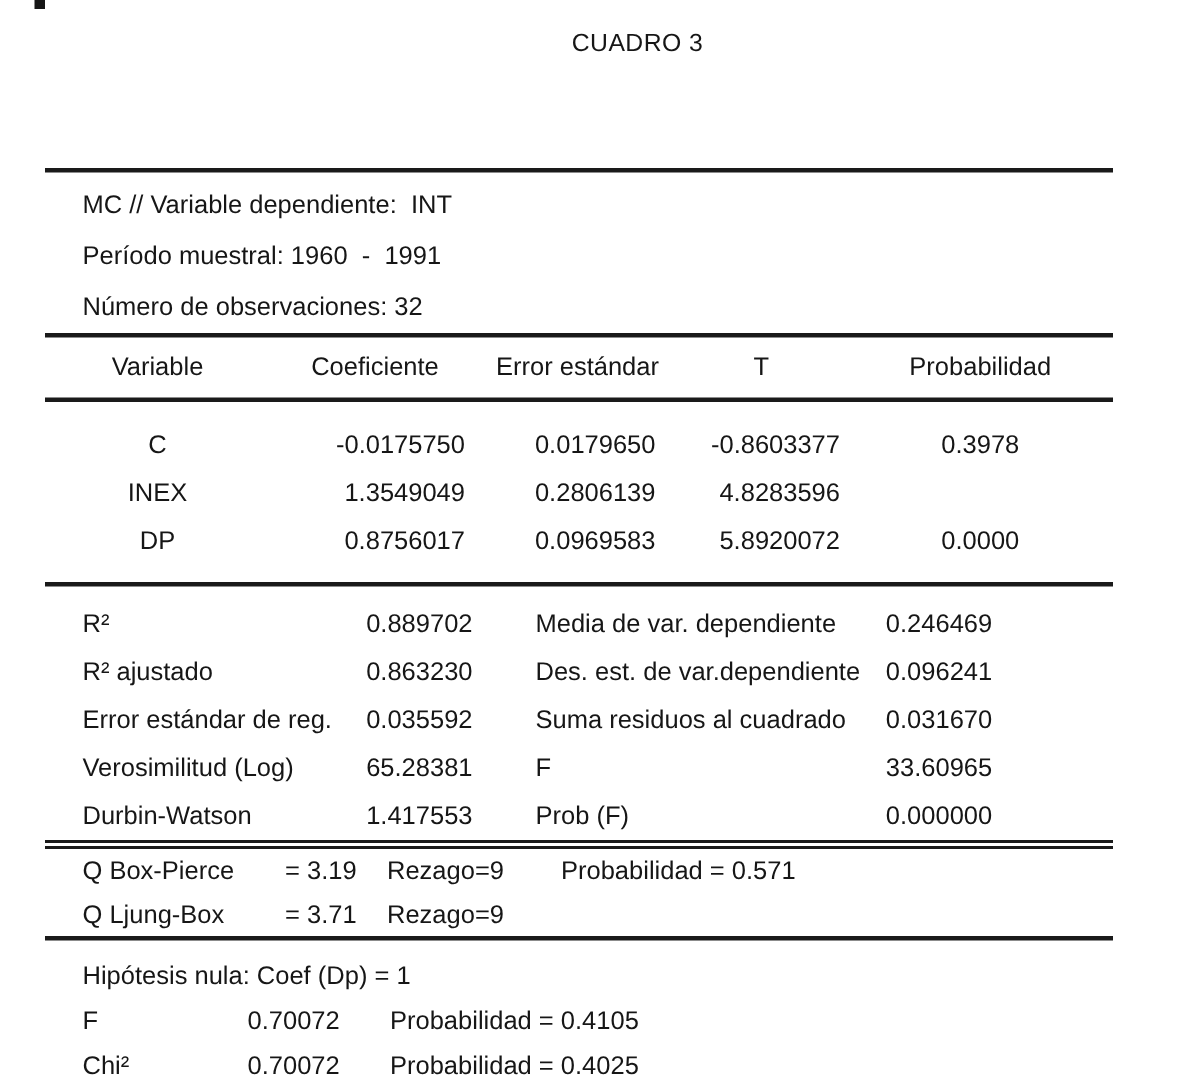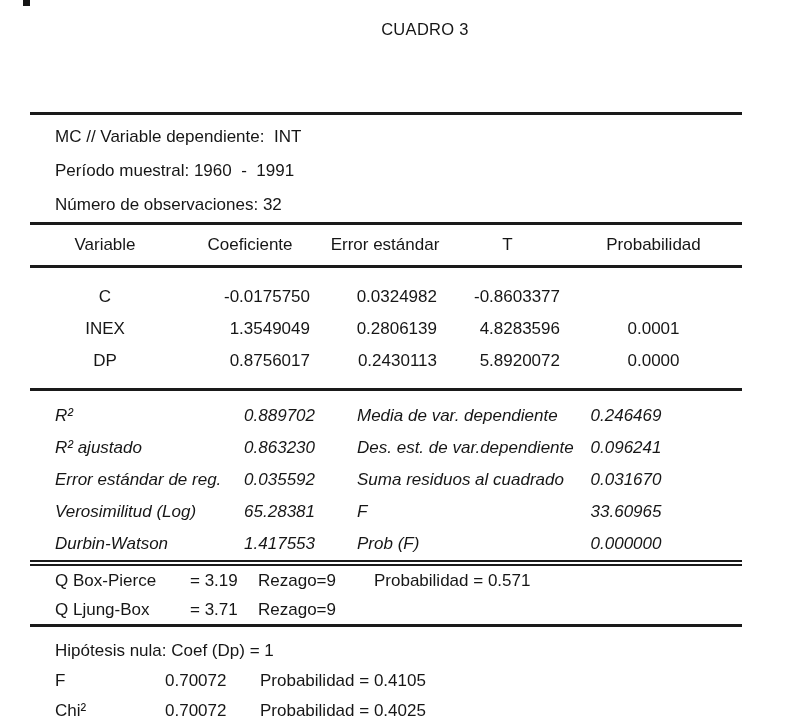--- a/index.html
+++ b/index.html
@@ -25,21 +25,21 @@
   .chead { height:40px; align-items:center; }
   .chead > div { text-align:center; }
   .cbody { padding:13px 0 11px 0; }
   .crow { line-height:32px; }
   .crow .c-var { text-align:center; }
   .crow .c-coef { text-align:right; padding-right:10px; }
   .crow .c-err  { text-align:right; padding-right:13px; }
   .crow .c-t    { text-align:right; padding-right:5px; }
   .crow .c-prob { text-align:center; }
 
-  .stats { padding:9px 0 0 25px;font-style:italic; }
+  .stats { padding:9px 0 0 25px; }
   .srow { display:grid; grid-template-columns:180px 80px 272px 78px; line-height:32px; }
   .srow .s-vl { text-align:right; }
   .srow .s-lr { padding-left:42px; }
   .srow .s-vr { text-align:center; }
 
   .qsec { padding-left:25px; }
   .qrow { display:grid; grid-template-columns:135px 68px 116px auto; line-height:29px; }
 
   .hyp { padding:9px 0 0 25px; }
   .hyp > div { line-height:30px; }
@@ -70,34 +70,34 @@
       <div>T</div>
       <div>Probabilidad</div>
     </div>
 
     <div class="rule"></div>
 
     <div class="cbody">
       <div class="cols crow">
         <div class="c-var">C</div>
         <div class="c-coef">-0.0175750</div>
-        <div class="c-err">0.0324982</div>
+        <div class="c-err">0.0179650</div>
         <div class="c-t">-0.8603377</div>
+        <div class="c-prob">0.3978</div>
       </div>
       <div class="cols crow">
         <div class="c-var">INEX</div>
         <div class="c-coef">1.3549049</div>
         <div class="c-err">0.2806139</div>
         <div class="c-t">4.8283596</div>
-        <div class="c-prob">0.0001</div>
       </div>
       <div class="cols crow">
         <div class="c-var">DP</div>
         <div class="c-coef">0.8756017</div>
-        <div class="c-err">0.2430113</div>
+        <div class="c-err">0.0969583</div>
         <div class="c-t">5.8920072</div>
         <div class="c-prob">0.0000</div>
       </div>
     </div>
 
     <div class="rule"></div>
 
     <div class="stats">
       <div class="srow">
         <div class="s-ll">R²</div>

